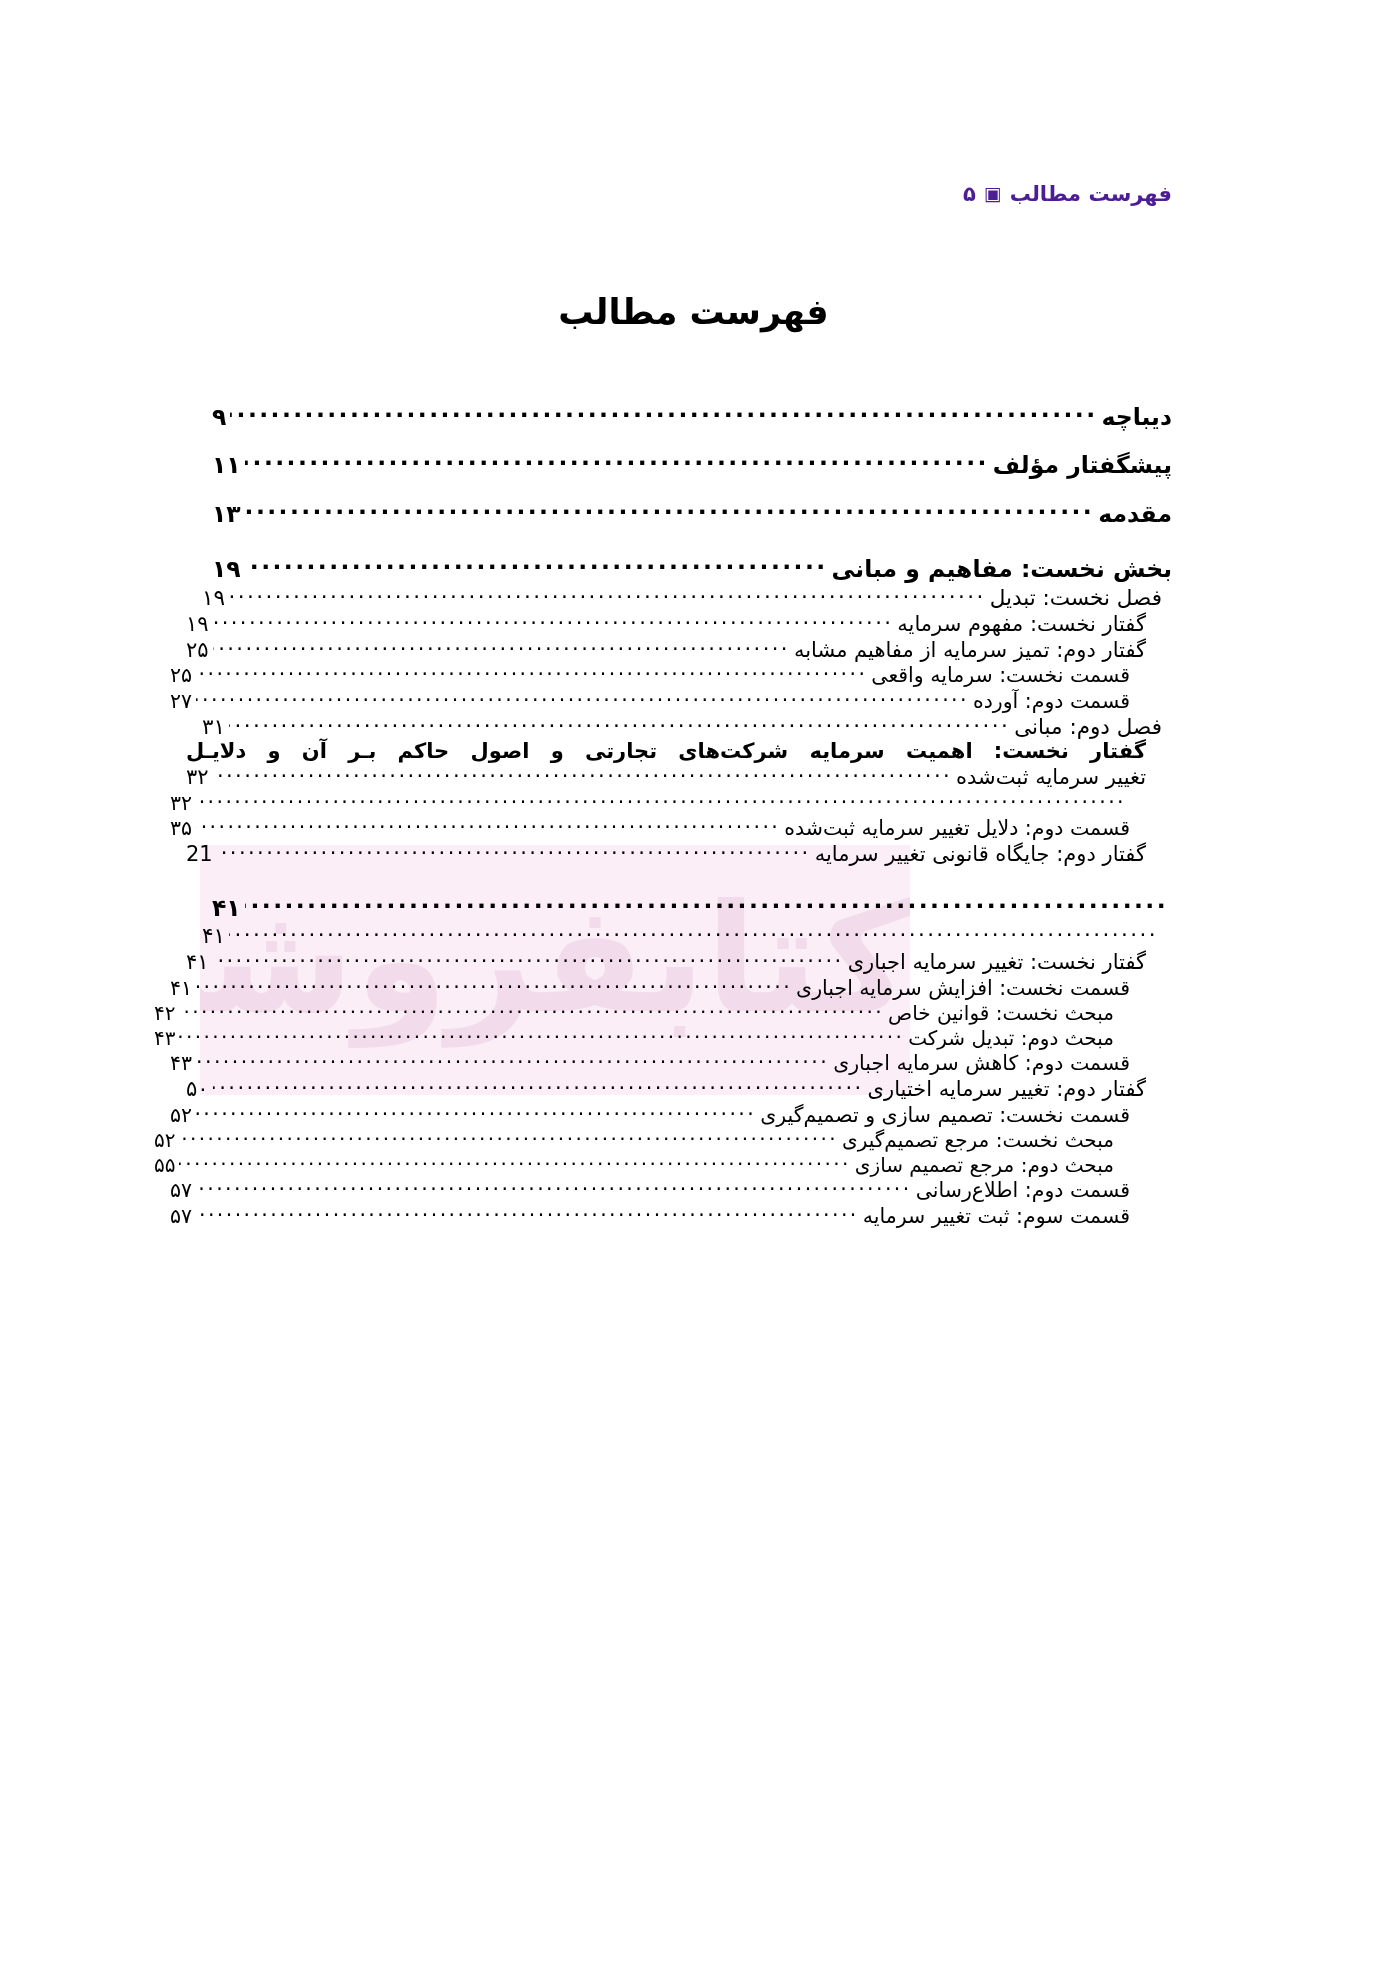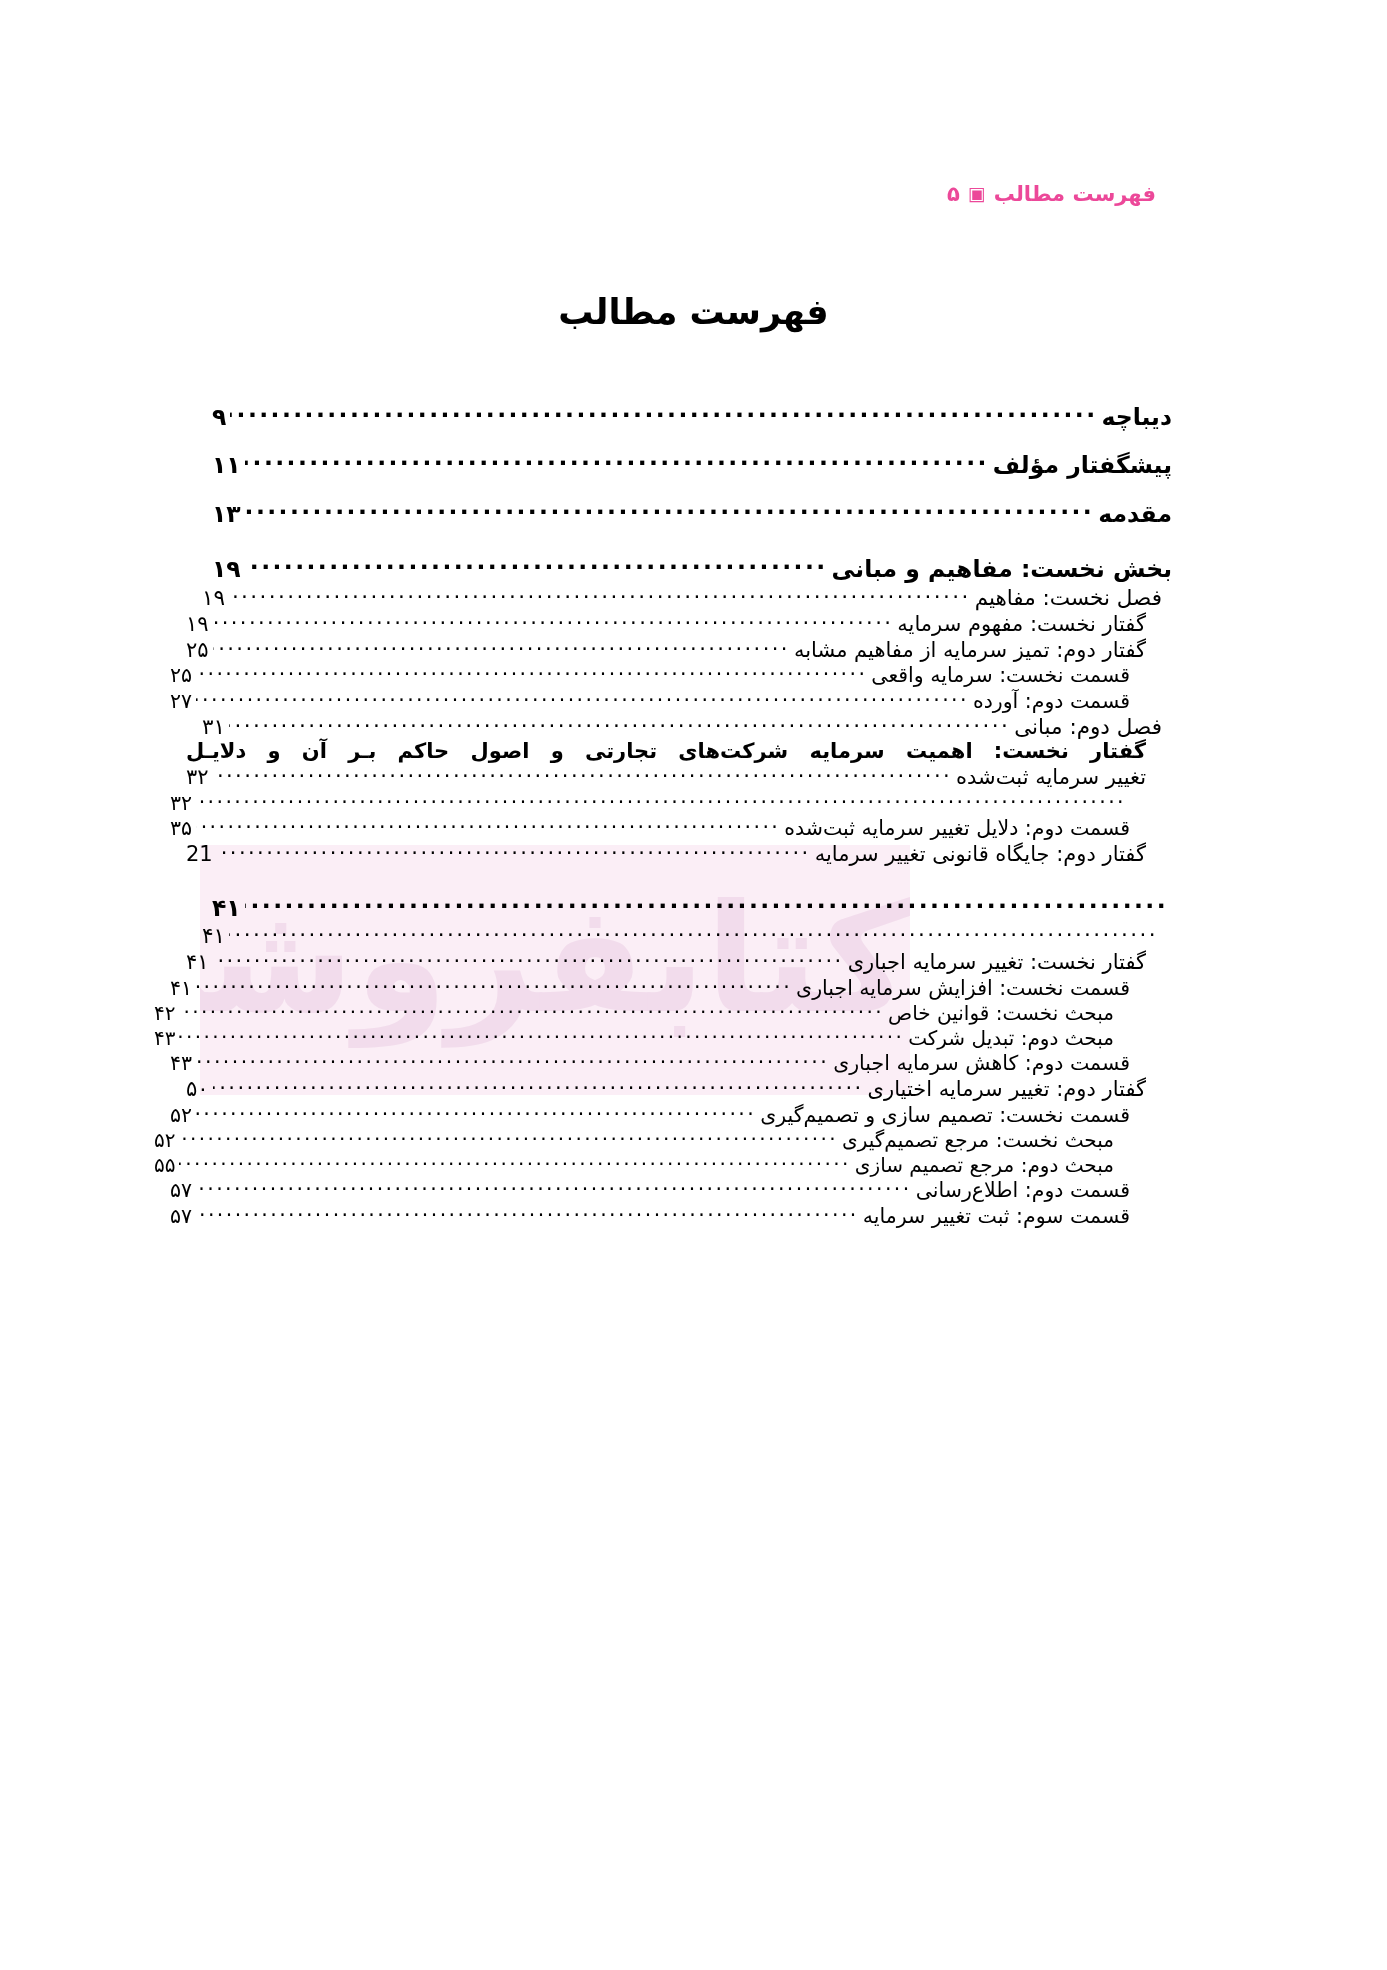--- a/index.html
+++ b/index.html
@@ -17,28 +17,28 @@
     height: 1970px;
     background: #ffffff;
     overflow: hidden;
     box-sizing: border-box;
   }
 
   
   .running-header {
     position: absolute;
     top: 182px;
-    right: 16px;
+    right: 0;
     left: 0;
     padding-right: 215px;
     direction: rtl;
     text-align: right;
     font-size: 21px;
     font-weight: bold;
-    color: #ec4899;
+    color: #4c1d95;
     letter-spacing: 0px;
     white-space: nowrap;
   }
   .running-header .hdr-title { font-weight: bold; }
   .running-header .hdr-sep {
     display: inline-block;
     font-size: 19px;
     margin: 0 8px;
     vertical-align: 1px;
   }
@@ -215,21 +215,21 @@
         <span class="toc-label">مقدمه</span>
         <span class="toc-dots"></span>
         <span class="toc-page">۱۳</span>
       </div>
       <div class="toc-row lvl-section row-gap-lg">
         <span class="toc-label">بخش نخست: مفاهیم و مبانی</span>
         <span class="toc-dots"></span>
         <span class="toc-page">۱۹</span>
       </div>
       <div class="toc-row lvl-1">
-        <span class="toc-label">فصل نخست: مفاهیم</span>
+        <span class="toc-label">فصل نخست: تبدیل</span>
         <span class="toc-dots"></span>
         <span class="toc-page">۱۹</span>
       </div>
       <div class="toc-row lvl-2">
         <span class="toc-label">گفتار نخست: مفهوم سرمایه</span>
         <span class="toc-dots"></span>
         <span class="toc-page">۱۹</span>
       </div>
       <div class="toc-row lvl-2">
         <span class="toc-label">گفتار دوم: تمیز سرمایه از مفاهیم مشابه</span>

